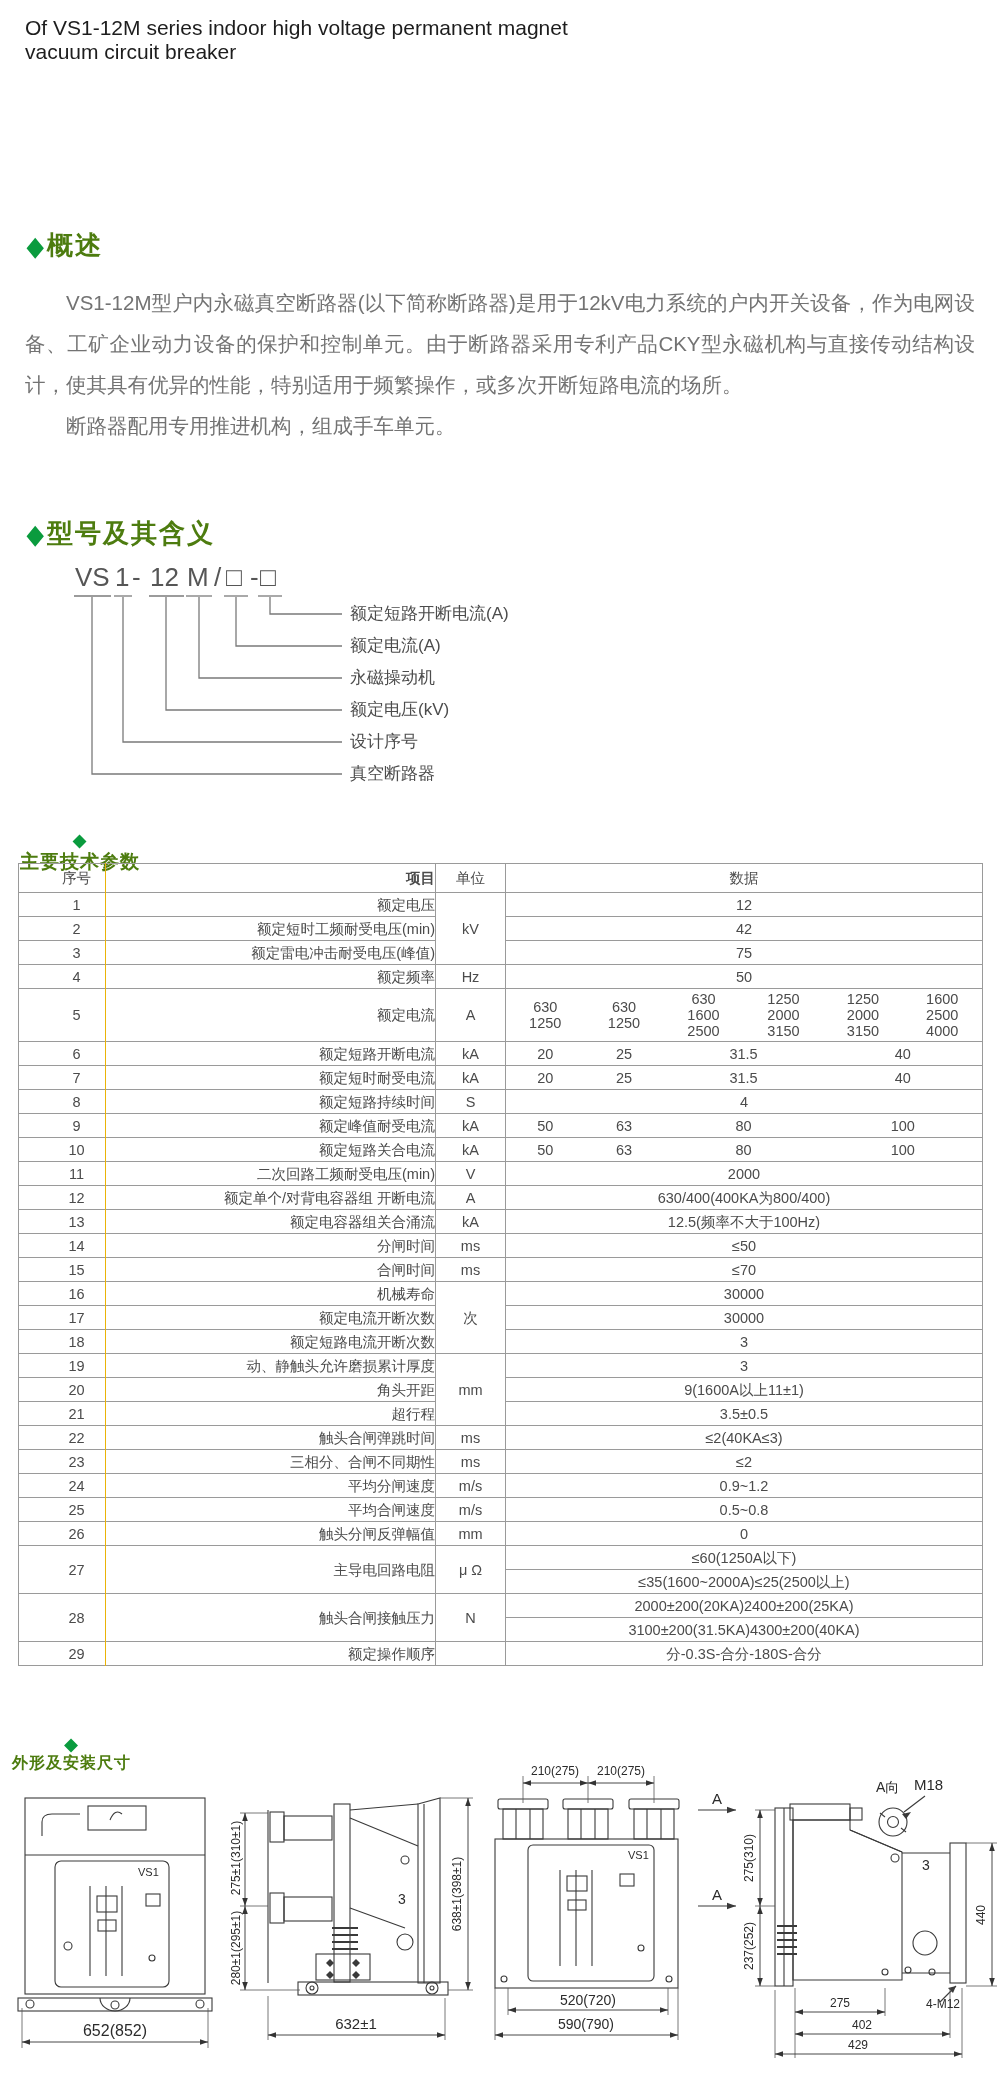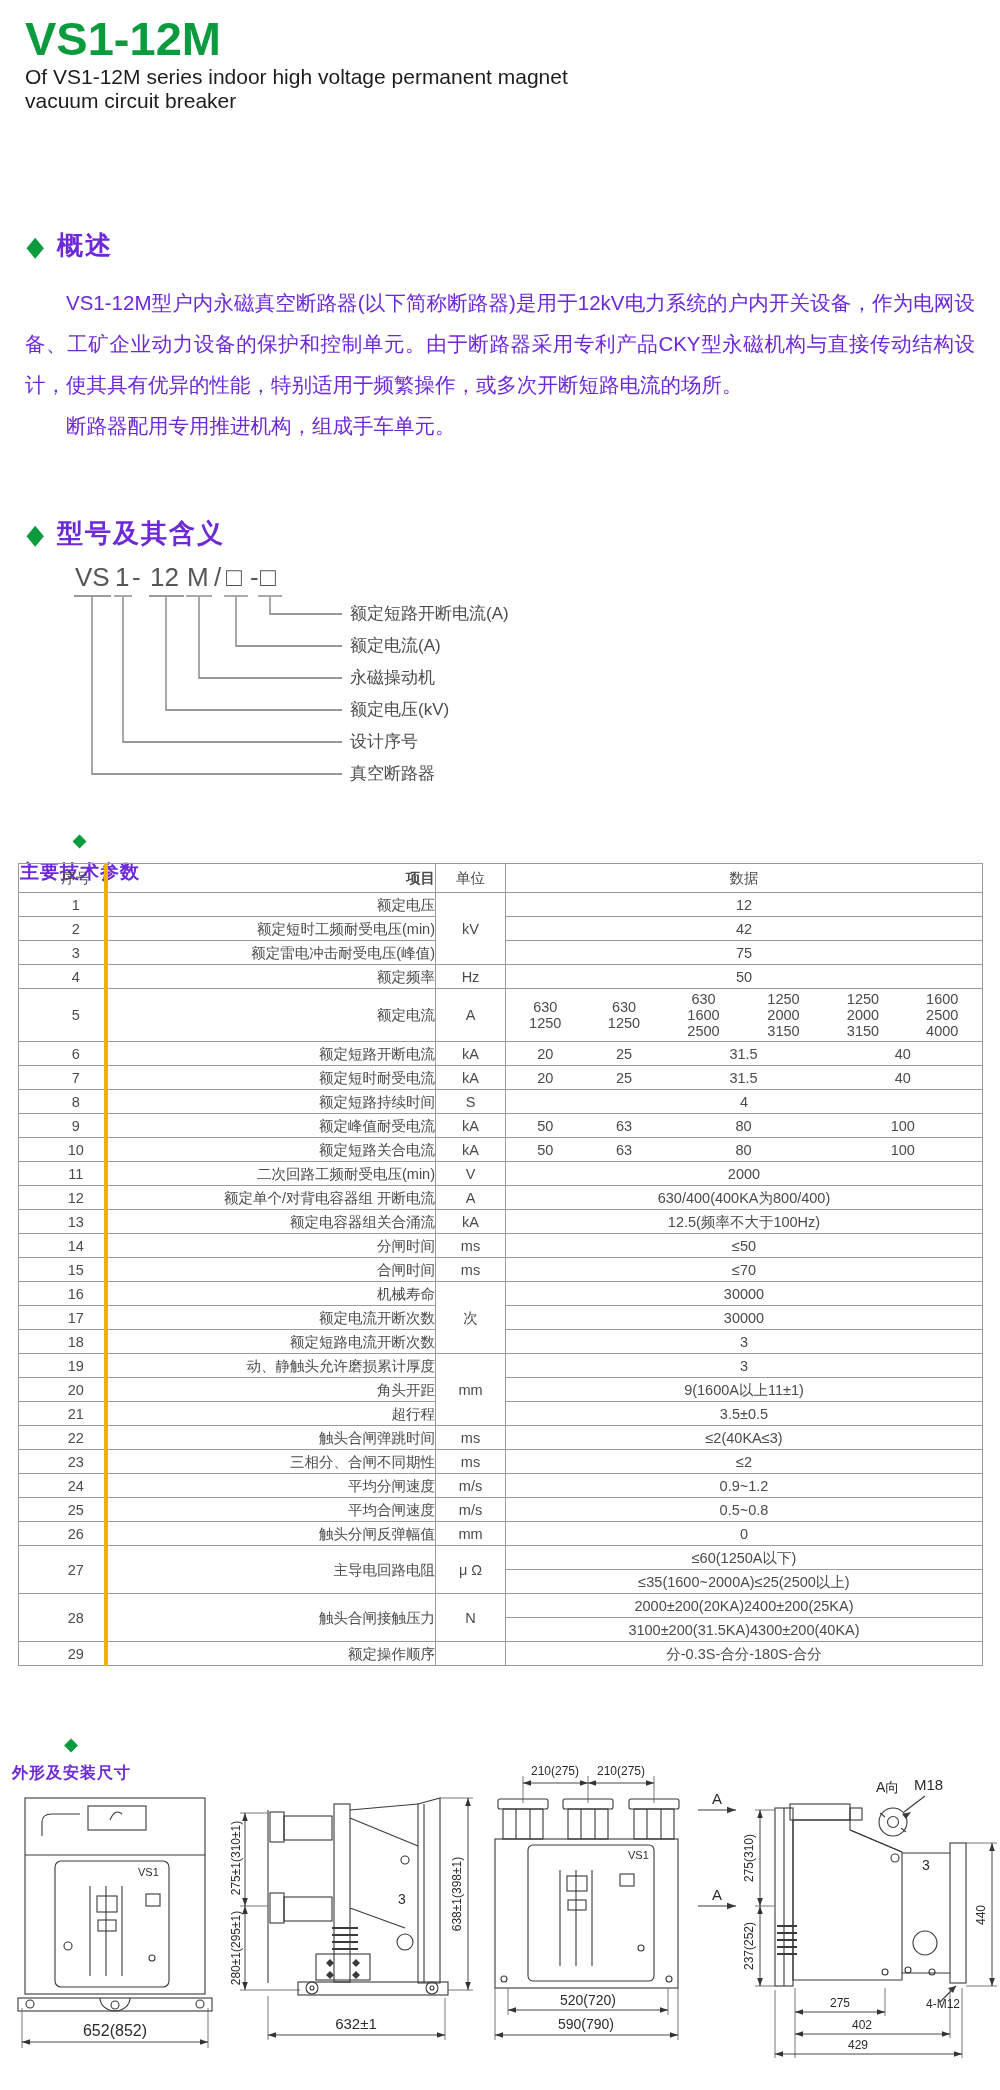--- a/index.html
+++ b/index.html
@@ -4,46 +4,46 @@
 <style>
   html,body{margin:0;padding:0;background:#fff;}
   .page{position:relative;width:1000px;height:2090px;background:#ffffff;overflow:hidden;
         font-family:"Liberation Sans",sans-serif;color:#222;}
   
   .title-block{position:absolute;left:25px;top:14px;width:760px;}
   .brand{font-size:47px;font-weight:bold;color:#0a9b3e;letter-spacing:0px;line-height:1.05;margin:0;}
   .subtitle-cn{font-size:29px;font-weight:bold;color:#141414;letter-spacing:1px;margin:4px 0 2px 0;}
   .subtitle-en{font-size:21px;color:#1d1d1d;width:600px;line-height:24px;margin:2px 0 0 0;}
   
-  .sec-head{position:absolute;display:flex;align-items:center;gap:10px;color:#6d28d9;}
+  .sec-head{position:absolute;display:flex;align-items:center;color:#4d7c0f;}
   .diamond{color:#0a9b3e;line-height:1;}
   .diamond::before{content:"◆";}
   .h-big{font-size:26px;font-weight:bold;letter-spacing:2px;}
   .h-big .diamond{font-size:26px;transform:scaleX(.82);}
   .h-mid{font-size:19px;font-weight:bold;letter-spacing:1px;flex-direction:column;}
   .h-mid .diamond{font-size:17px;}
   
   .overview-text{position:absolute;left:25px;top:282px;width:950px;font-size:20.5px;
-                 color:#6d28d9;line-height:41px;text-align:justify;}
+                 color:#737373;line-height:41px;text-align:justify;}
   .overview-text p{margin:0;text-indent:2em;}
   
   .model-svg{position:absolute;left:50px;top:556px;}
   .model-svg text{fill:#565656;}
   .model-svg .code{font-size:26px;}
   .model-svg .lbl{font-size:17px;fill:#4c4c4c;}
   .model-svg line,.model-svg path{stroke:#7a7a7a;stroke-width:1.3;fill:none;}
   
   .params-table{position:absolute;top:863px;left:18px;width:964px;border-collapse:collapse;
                 table-layout:fixed;font-size:14.5px;color:#4b4b4b;border:1px solid #9a9a9a;}
   .params-table tr{height:24px;}
   .params-table thead tr{height:29px;}
   .params-table tr.tall{height:53px;}
   .params-table th,.params-table td{border-top:1px solid #9a9a9a;text-align:center;
       padding:0;font-weight:normal;line-height:16px;overflow:hidden;white-space:pre-line;}
-  .params-table .c-n{border-right:4px solid #eab308;padding-left:29px;}
+  .params-table .c-n{border-right:1px solid #eab308;padding-left:29px;}
   .params-table .c-i{border-right:1px solid #9a9a9a;text-align:right;padding-left:22px;}
   .params-table .c-u{border-right:1px solid #9a9a9a;}
   
   .drawings-svg{position:absolute;left:0;top:1758px;}
   .drawings-svg .geo{stroke:#3a3a3a;stroke-width:1.1;fill:none;}
   .drawings-svg .geo2{stroke:#3a3a3a;stroke-width:1.8;fill:none;}
   .drawings-svg .fillb{fill:#3a3a3a;stroke:none;}
   .drawings-svg .ext{stroke:#555;stroke-width:.8;}
   .drawings-svg .dim-line{stroke:#333;stroke-width:.9;}
   .drawings-svg .dim-arrow{fill:#333;}
@@ -52,21 +52,20 @@
   .drawings-svg .t15{font-size:15px;}
   .drawings-svg .t16{font-size:16px;}
   .drawings-svg .t11{font-size:11px;}
 </style>
 </head>
 <body>
 
 <div class="page">
 
   <div class="title-block">
-    <div class="brand">VS1-12M</div>
     <p class="subtitle-en">Of VS1-12M series indoor high voltage permanent magnet vacuum circuit breaker</p>
   </div>
 
   <div class="sec-head h-big" style="left:25px;top:228px;">
     <span class="diamond"></span>
     <span>概述</span>
   </div>
   <div class="overview-text">
     <p>VS1-12M型户内永磁真空断路器(以下简称断路器)是用于12kV电力系统的户内开关设备，作为电网设备、工矿企业动力设备的保护和控制单元。由于断路器采用专利产品CKY型永磁机构与直接传动结构设计，使其具有优异的性能，特别适用于频繁操作，或多次开断短路电流的场所。</p>
     <p>断路器配用专用推进机构，组成手车单元。</p>

